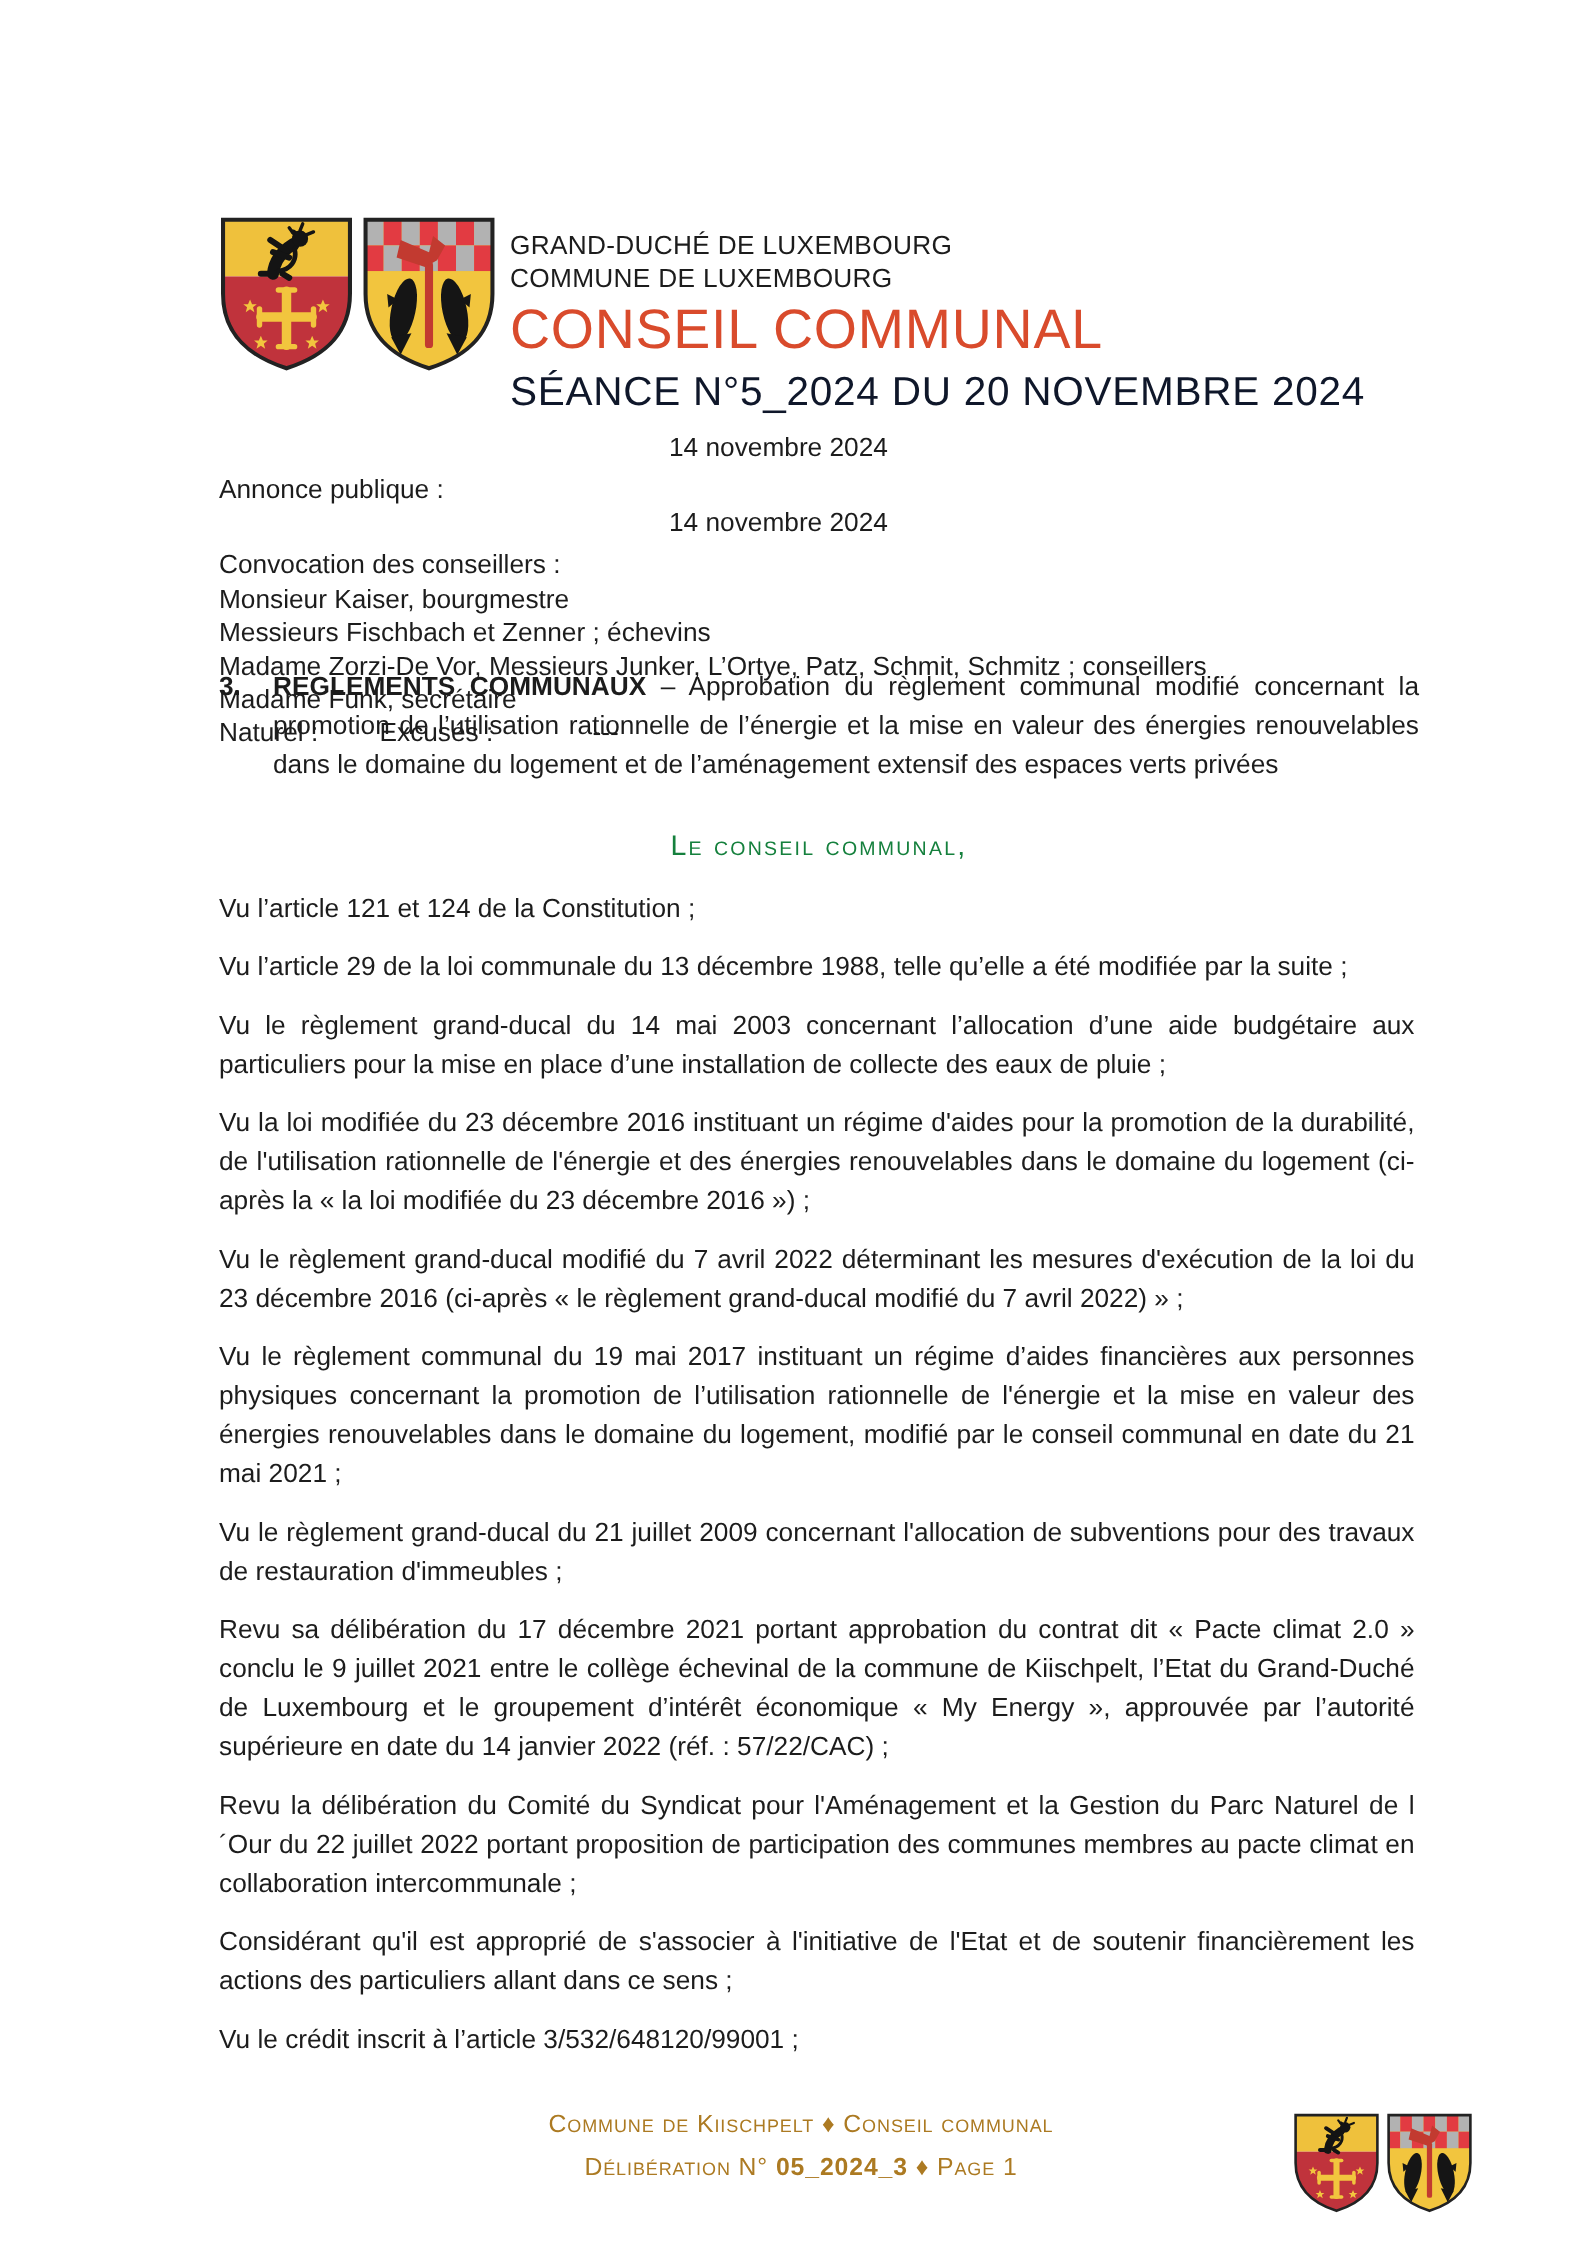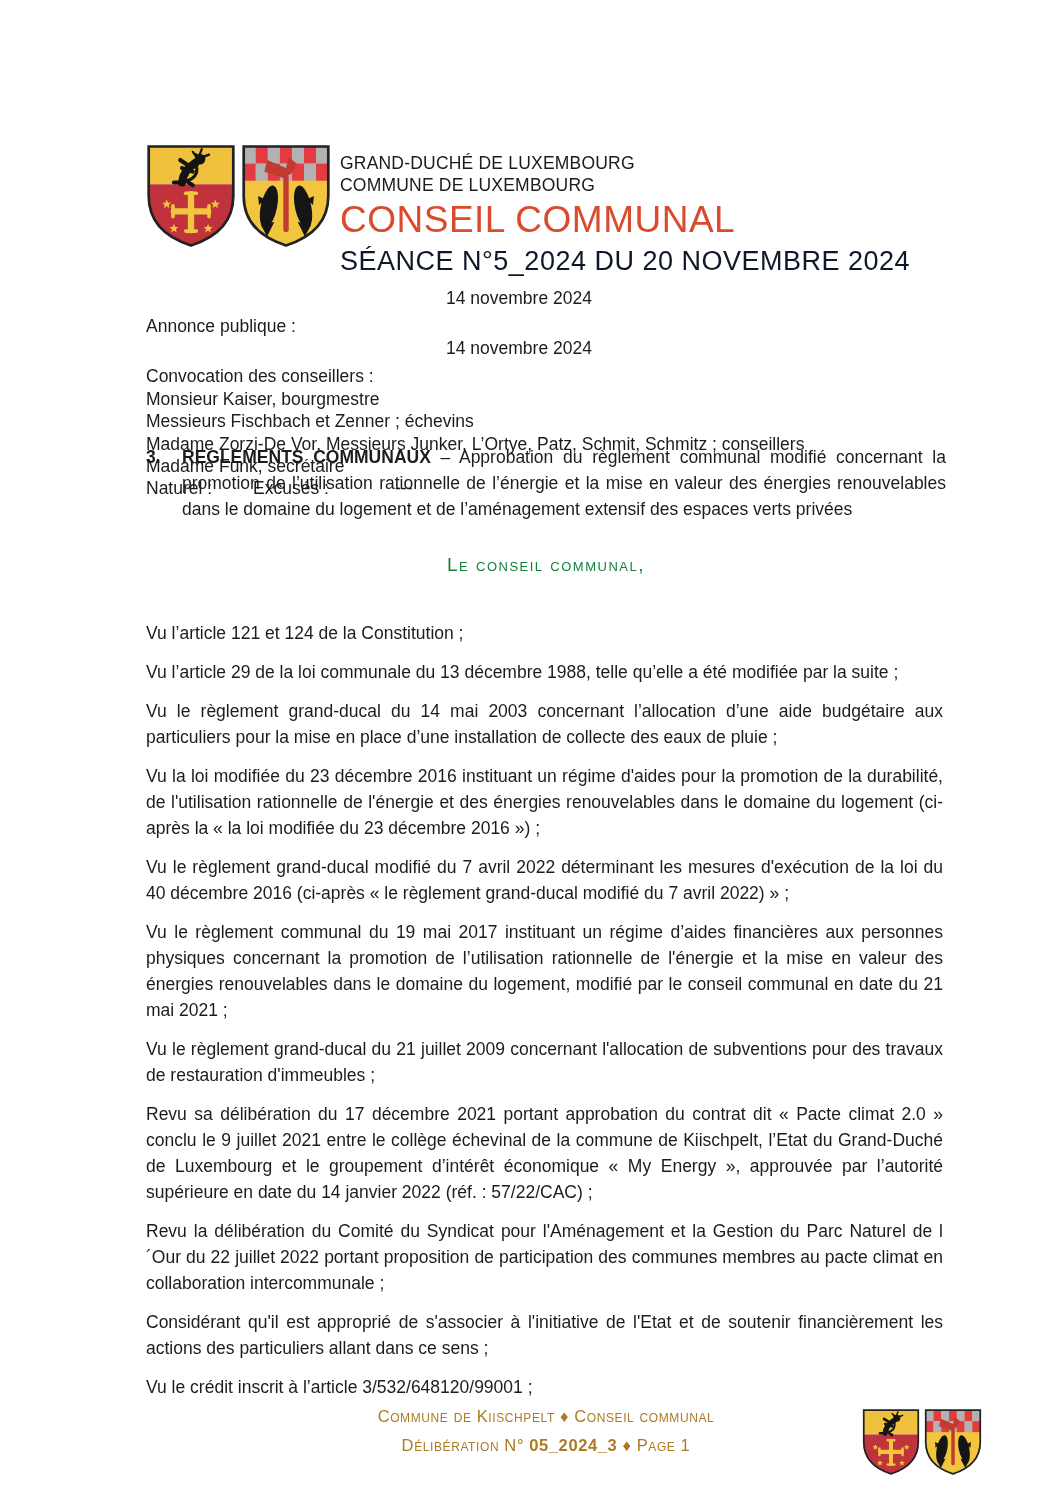--- a/index.html
+++ b/index.html
@@ -25,26 +25,26 @@
   .agenda { position:absolute; left:146px; top:444px; width:800px; display:flex; font-size:17.5px; line-height:26px; }
   .agenda-num { width:36px; flex:0 0 36px; font-weight:bold; }
   .agenda-body { flex:1; text-align:justify; }
   .agenda-body b { font-weight:bold; }
   
   .salutation {
     position:absolute; left:146px; top:554px; width:800px; text-align:center;
     font-size:19px; color:#15803d; font-variant:small-caps; letter-spacing:1.5px;
   }
   
-  .doc-body { position:absolute; left:146px; top:592px; width:797px; font-size:17.5px; line-height:26px;margin-top:28px; }
+  .doc-body { position:absolute; left:146px; top:592px; width:797px; font-size:17.5px; line-height:26px; }
   .doc-body p { margin:0 0 13px 0; text-align:justify; }
   .doc-body p:last-child { text-align:left; }
   
   .footer-text {
-    position:absolute; left:146px; top:1402px; width:800px; text-align:center;
+    position:absolute; left:134px; top:1402px; width:800px; text-align:center;
     color:#ac7a22; font-size:16.5px; line-height:29px; font-variant:small-caps; letter-spacing:0.6px;
   }
   .footer-text b { font-weight:bold; }
   .arms-footer { position:absolute; left:862px; top:1408px; display:flex; gap:4px; }
   .arms-footer svg { width:58px; height:68px; }
   .defs-hidden { position:absolute; width:0; height:0; overflow:hidden; }
 </style>
 </head>
 <body>
 
@@ -180,21 +180,21 @@
     </div>
   </div>
 
   <div class="salutation">Le conseil communal,</div>
 
   <div class="doc-body">
     <p>Vu l’article 121 et 124 de la Constitution ;</p>
     <p>Vu l’article 29 de la loi communale du 13 décembre 1988, telle qu’elle a été modifiée par la suite ;</p>
     <p>Vu le règlement grand-ducal du 14 mai 2003 concernant l’allocation d’une aide budgétaire aux particuliers pour la mise en place d’une installation de collecte des eaux de pluie ;</p>
     <p>Vu la loi modifiée du 23 décembre 2016 instituant un régime d'aides pour la promotion de la durabilité, de l'utilisation rationnelle de l'énergie et des énergies renouvelables dans le domaine du logement (ci-après la « la loi modifiée du 23 décembre 2016 ») ;</p>
-    <p>Vu le règlement grand-ducal modifié du 7 avril 2022 déterminant les mesures d'exécution de la loi du 40 décembre 2016 (ci-après « le règlement grand-ducal modifié du 7 avril 2022) » ;</p>
+    <p>Vu le règlement grand-ducal modifié du 7 avril 2022 déterminant les mesures d'exécution de la loi du 23 décembre 2016 (ci-après « le règlement grand-ducal modifié du 7 avril 2022) » ;</p>
     <p>Vu le règlement communal du 19 mai 2017 instituant un régime d’aides financières aux personnes physiques concernant la promotion de l’utilisation rationnelle de l'énergie et la mise en valeur des énergies renouvelables dans le domaine du logement, modifié par le conseil communal en date du 21 mai 2021 ;</p>
     <p>Vu le règlement grand-ducal du 21 juillet 2009 concernant l'allocation de subventions pour des travaux de restauration d'immeubles ;</p>
     <p>Revu sa délibération du 17 décembre 2021 portant approbation du contrat dit « Pacte climat 2.0 » conclu le 9 juillet 2021 entre le collège échevinal de la commune de Kiischpelt, l’Etat du Grand-Duché de Luxembourg et le groupement d’intérêt économique « My Energy », approuvée par l’autorité supérieure en date du 14 janvier 2022 (réf. : 57/22/CAC) ;</p>
     <p>Revu la délibération du Comité du Syndicat pour l'Aménagement et la Gestion du Parc Naturel de l´Our du 22 juillet 2022 portant proposition de participation des communes membres au pacte climat en collaboration intercommunale ;</p>
     <p>Considérant qu'il est approprié de s'associer à l'initiative de l'Etat et de soutenir financièrement les actions des particuliers allant dans ce sens ;</p>
     <p>Vu le crédit inscrit à l’article 3/532/648120/99001 ;</p>
   </div>
 
   <div class="footer-text">
     <div>Commune de Kiischpelt ♦ Conseil communal</div>

